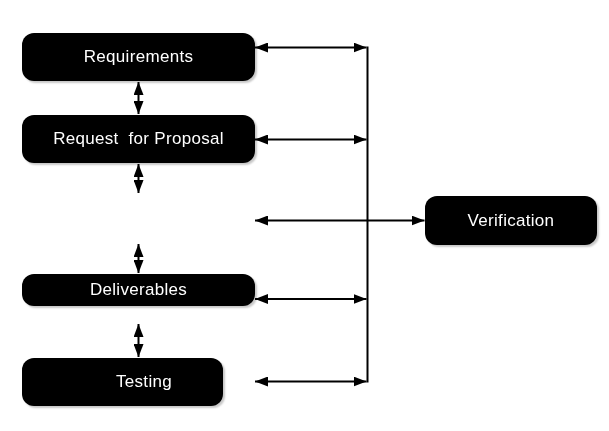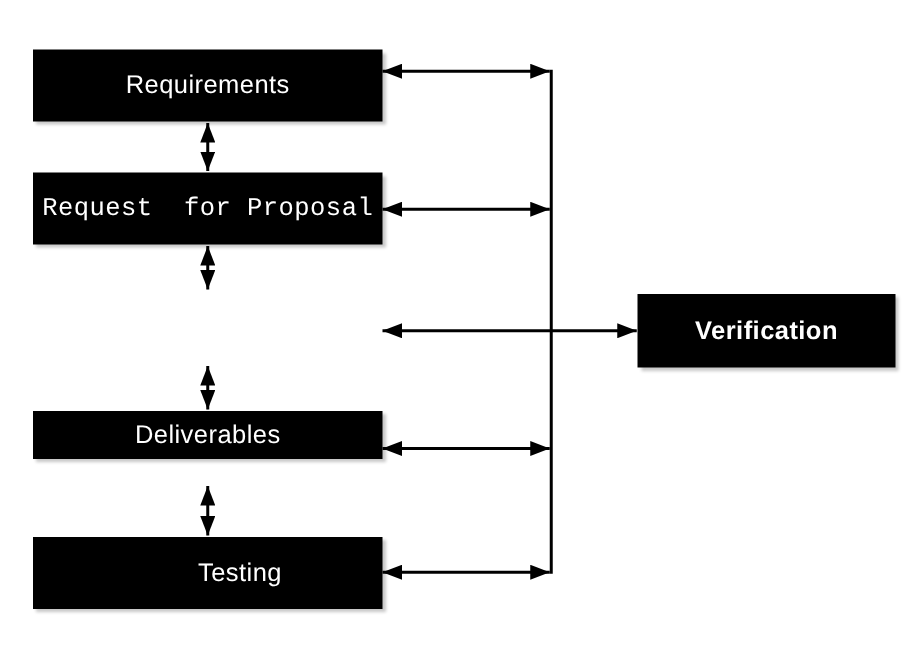--- a/index.html
+++ b/index.html
@@ -26,35 +26,35 @@
   .edge {
     stroke: var(--arrow);
     stroke-width: 2;
     fill: none;
   }
   .arrowhead-shape { fill: var(--arrow); }
   .node {
     position: absolute;
     background: var(--node-fill);
     color: var(--node-text);
-    border-radius: 0;
+    border-radius: 12px;
     display: flex;
     align-items: center;
     justify-content: center;
     font-size: 17px;
     letter-spacing: 0.3px;
     white-space: pre;
     box-shadow: 2px 2px 2px rgba(0,0,0,0.22);
   }
   .node-requirements { left: 22px; top: 33px;  width: 233px; height: 48px; }
-  .node-rfp          { left: 22px; top: 115px; width: 233px; height: 48px; font-family: Liberation Mono, monospace; }
+  .node-rfp          { left: 22px; top: 115px; width: 233px; height: 48px; }
   .node-tasks        { left: 22px; top: 194px; width: 233px; height: 49px; }
   .node-deliverables { left: 22px; top: 274px; width: 233px; height: 32px; }
-  .node-testing      { left: 22px; top: 358px; width: 233px; height: 48px; padding-left: 43px; }
-  .node-verification { left: 425px; top: 196px; width: 172px; height: 49px; font-weight: bold; }
+  .node-testing      { left: 22px; top: 358px; width: 201px; height: 48px; padding-left: 43px; }
+  .node-verification { left: 425px; top: 196px; width: 172px; height: 49px; }
 </style>
 </head>
 <body>
 
 <div class="stage">
 
   <svg class="edges-layer" viewBox="0 0 609 431" xmlns="http://www.w3.org/2000/svg">
     <defs>
       <marker id="ah" markerUnits="userSpaceOnUse" markerWidth="13" markerHeight="10" refX="13" refY="5" orient="auto-start-reverse">
         <path class="arrowhead-shape" d="M0,0 L13,5 L0,10 Z"></path>

